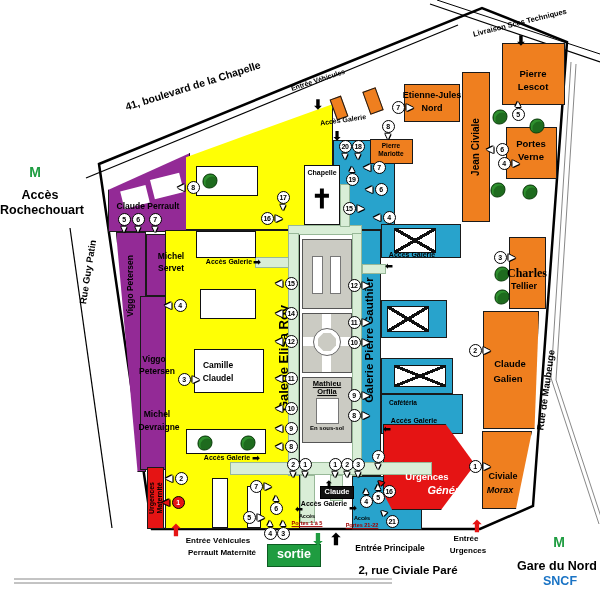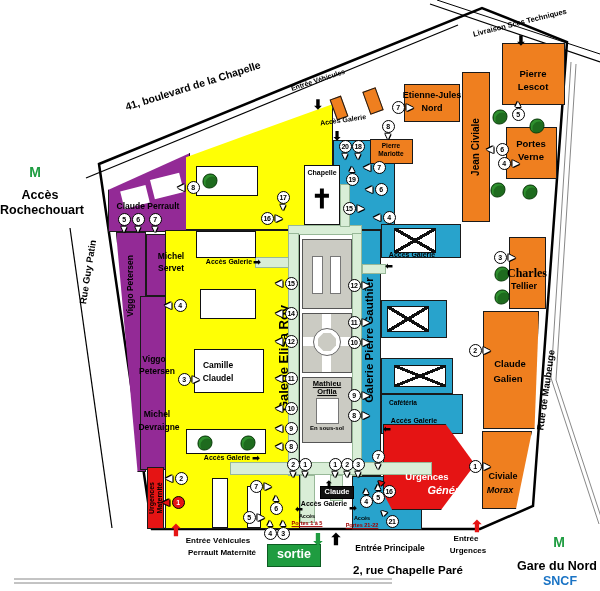--- a/index.html
+++ b/index.html
@@ -126,21 +126,21 @@
       <div class="tree" style="left: 530px; top: 192px;"></div>
       <div class="tree" style="left: 502px; top: 274px;"></div>
       <div class="tree" style="left: 502px; top: 297px;"></div>
     </div>
   <div id="texts-layer">
       <div class="lbl" style="left: 193px; top: 86px; font-size: 10.5px; transform: translate(-50%, -50%) rotate(-17.5deg);">41, boulevard de la Chapelle</div>
       <div class="lbl" style="left: 520px; top: 23px; font-size: 7.5px; transform: translate(-50%, -50%) rotate(-14deg);">Livraison Sces Techniques</div>
       <div class="lbl" style="left: 318px; top: 80px; font-size: 7px; transform: translate(-50%, -50%) rotate(-18deg);">Entrée Véhicules</div>
       <div class="lbl" style="left: 88px; top: 272px; font-size: 9.5px; transform: translate(-50%, -50%) rotate(-81deg);">Rue Guy Patin</div>
       <div class="lbl" style="left: 546px; top: 390px; font-size: 9.5px; transform: translate(-50%, -50%) rotate(-82deg);">Rue de Maubeuge</div>
-      <div class="lbl" style="left: 408px; top: 570px; font-size: 11.5px; transform: translate(-50%, -50%);">2, rue Chapelle Paré</div>
+      <div class="lbl" style="left: 408px; top: 570px; font-size: 11.5px; transform: translate(-50%, -50%);">2, rue Civiale Paré</div>
       <div class="lbl" style="left: 35px; top: 172px; font-size: 14px; transform: translate(-50%, -50%); color: rgb(30, 156, 64);">M</div>
       <div class="lbl" style="left: 40px; top: 196px; font-size: 12.5px; transform: translate(-50%, -50%);">Accès</div>
       <div class="lbl" style="left: 42px; top: 211px; font-size: 12.5px; transform: translate(-50%, -50%);">Rochechouart</div>
       <div class="lbl" style="left: 559px; top: 542px; font-size: 14px; transform: translate(-50%, -50%); color: rgb(30, 156, 64);">M</div>
       <div class="lbl" style="left: 557px; top: 567px; font-size: 12.5px; transform: translate(-50%, -50%);">Gare du Nord</div>
       <div class="lbl" style="left: 560px; top: 582px; font-size: 12.5px; transform: translate(-50%, -50%); color: rgb(27, 116, 197);">SNCF</div>
       <div class="lbl" style="left: 148px; top: 206px; font-size: 8.5px; transform: translate(-50%, -50%);">Claude Perrault</div>
       <div class="lbl" style="left: 171px; top: 256px; font-size: 8.5px; transform: translate(-50%, -50%);">Michel</div>
       <div class="lbl" style="left: 171px; top: 268px; font-size: 8.5px; transform: translate(-50%, -50%);">Servet</div>
       <div class="lbl" style="left: 130px; top: 286px; font-size: 8.5px; transform: translate(-50%, -50%) rotate(-90deg);">Viggo Petersen</div>

